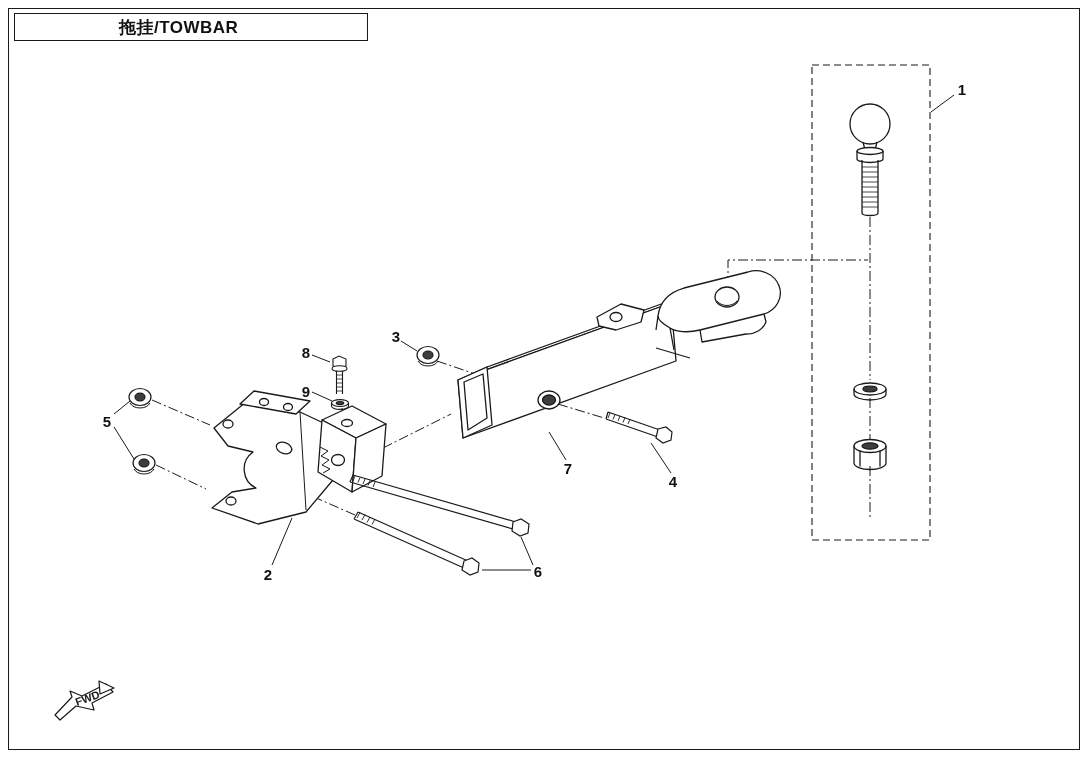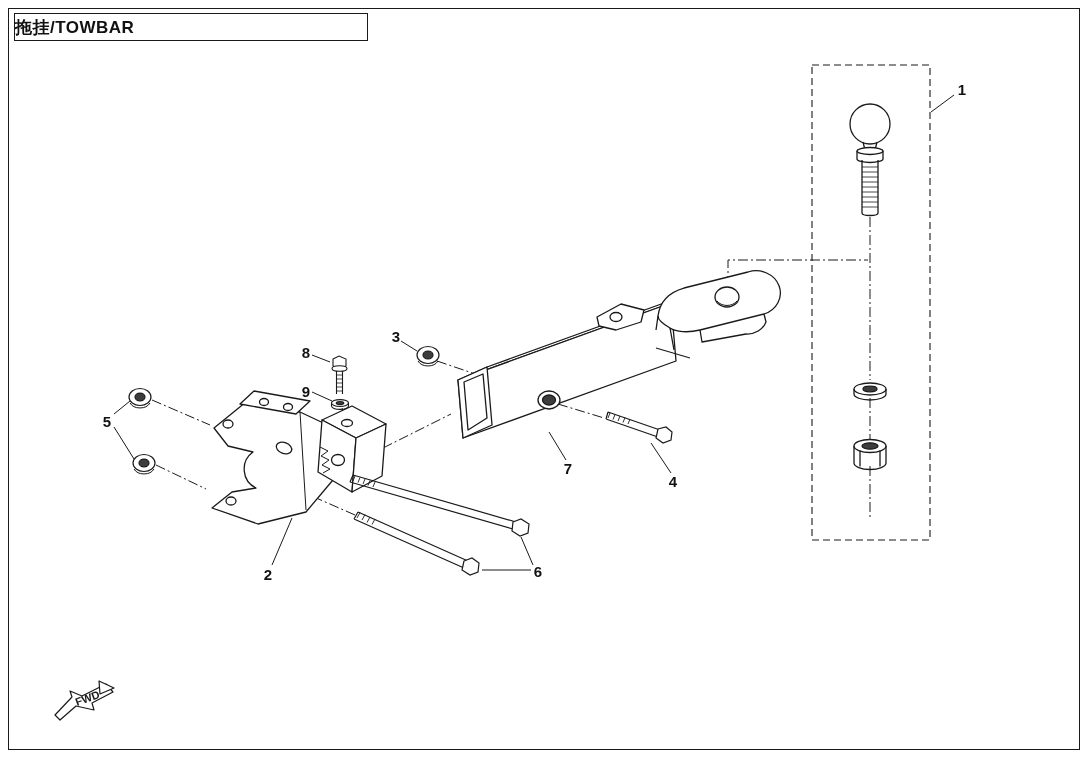--- a/index.html
+++ b/index.html
@@ -2,21 +2,21 @@
 <html><head>
 <meta charset="utf-8">
 <style>
   html,body{margin:0;padding:0;background:#ffffff;}
   .stage{position:relative;width:1090px;height:760px;background:#ffffff;
          font-family:"Liberation Sans",sans-serif;overflow:hidden;}
   .frame{position:absolute;left:8px;top:8px;width:1072px;height:742px;
          border:1.5px solid #1a1a1a;box-sizing:border-box;}
   .title-box{position:absolute;left:14px;top:13px;width:354px;height:28px;
          border:1.5px solid #1a1a1a;background:#fff;box-sizing:border-box;
-         display:flex;align-items:center;
+         display:flex;align-items:center;padding-left:104px;
          font-size:17px;font-weight:bold;color:#111;letter-spacing:.5px;}
   svg.diagram{position:absolute;left:0;top:0;}
   .callout{position:absolute;transform:translate(-50%,-50%);
          font-size:15px;font-weight:bold;color:#111;line-height:1;}
 </style>
 </head>
 <body>
 
 <div class="stage">
 

